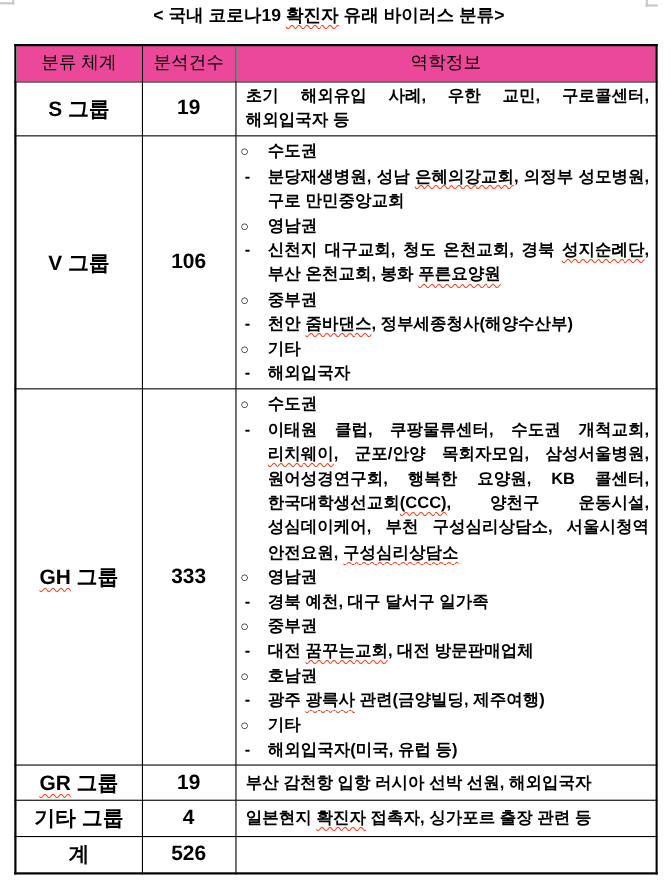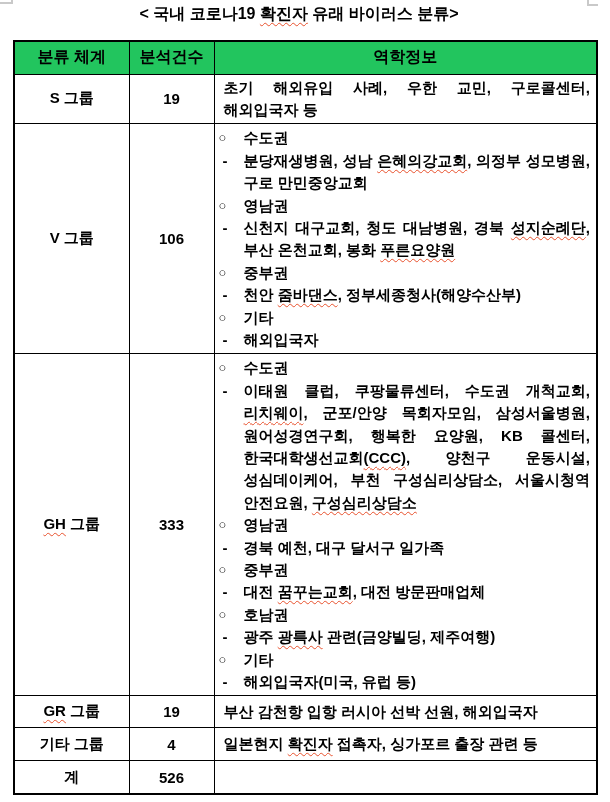--- a/index.html
+++ b/index.html
@@ -17,25 +17,25 @@
     position:absolute; top:4px; left:0; width:100%; margin:0;
     text-align:center; font-size:16px; font-weight:700;
   }
   table.cls {
     position:absolute; left:13px; top:40px; width:583px;
     border-collapse:collapse; table-layout:fixed;
     border:2px solid #000;
   }
   table.cls th, table.cls td { border:1px solid #000; overflow:hidden; }
   table.cls th {
-    background:#22c55e; font-size:16px; font-weight:700;
+    background:#ec4899; font-size:16px; font-weight:400;
     text-align:center; vertical-align:middle; padding:0;
   }
   td.c1, td.c2 {
-    text-align:center; vertical-align:middle; font-size:15px; padding:0;
+    text-align:center; vertical-align:middle; font-size:19px; padding:0;
   }
   td.c3 {
     font-size:15px; vertical-align:middle;
     padding:2px 6px 2px 9px;
     margin-left:29px;
   }
   tr.multi td.c3 { vertical-align:top; padding-top:3px; }
   tr.hdr   { height:33px; }
   tr.h43   { height:43px; }
   tr.h225  { height:225px; }
@@ -92,21 +92,21 @@
         </td>
       </tr>
 
       <tr class="h225 multi">
         <td class="c1"><span>V 그룹</span></td>
         <td class="c2">106</td>
         <td class="c3">
           <div class="line bullet"><span class="marker b">○</span><span><span>수도권</span></span></div>
           <div class="line dash"><span class="marker d">-</span><span><span>분당재생병원, 성남 </span><span class="sq">은혜의강교회</span><span>, 의정부 성모병원, 구로 만민중앙교회</span></span></div>
           <div class="line bullet"><span class="marker b">○</span><span><span>영남권</span></span></div>
-          <div class="line dash"><span class="marker d">-</span><span><span>신천지 대구교회, 청도 대남병원, 경북 </span><span class="sq">성지순례단</span><span>, 부산 온천교회, 봉화 </span><span class="sq">푸른요양원</span></span></div>
+          <div class="line dash"><span class="marker d">-</span><span><span>신천지 대구교회, 청도 온천교회, 경북 </span><span class="sq">성지순례단</span><span>, 부산 온천교회, 봉화 </span><span class="sq">푸른요양원</span></span></div>
           <div class="line bullet"><span class="marker b">○</span><span><span>중부권</span></span></div>
           <div class="line dash"><span class="marker d">-</span><span><span>천안 </span><span class="sq">줌바댄스</span><span>, 정부세종청사(해양수산부)</span></span></div>
           <div class="line bullet"><span class="marker b">○</span><span><span>기타</span></span></div>
           <div class="line dash"><span class="marker d">-</span><span><span>해외입국자</span></span></div>
         </td>
       </tr>
 
 
       <tr class="h312 multi">
         <td class="c1"><span class="sq">GH</span><span> 그룹</span></td>

